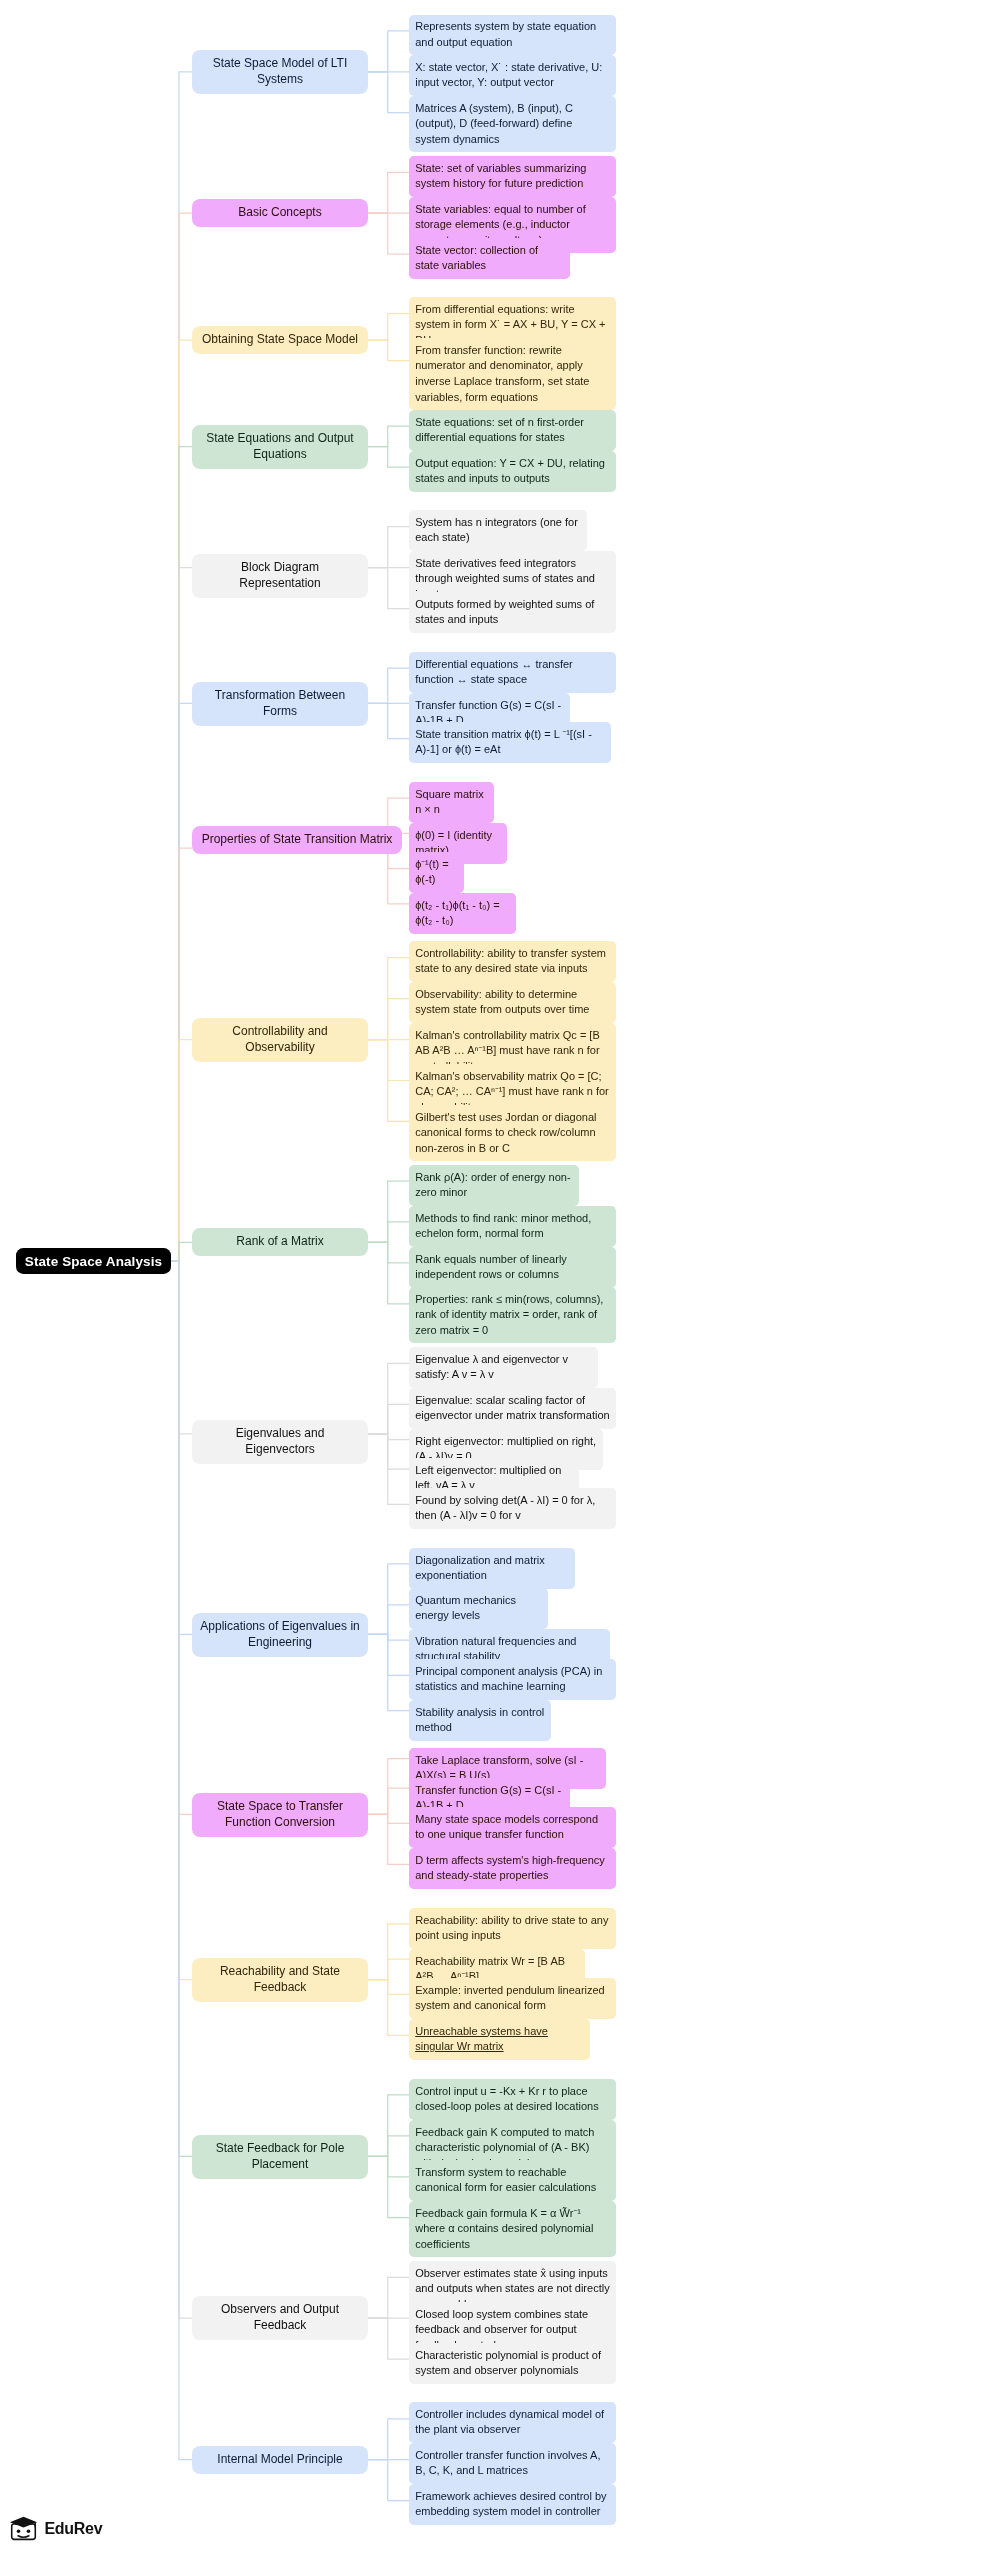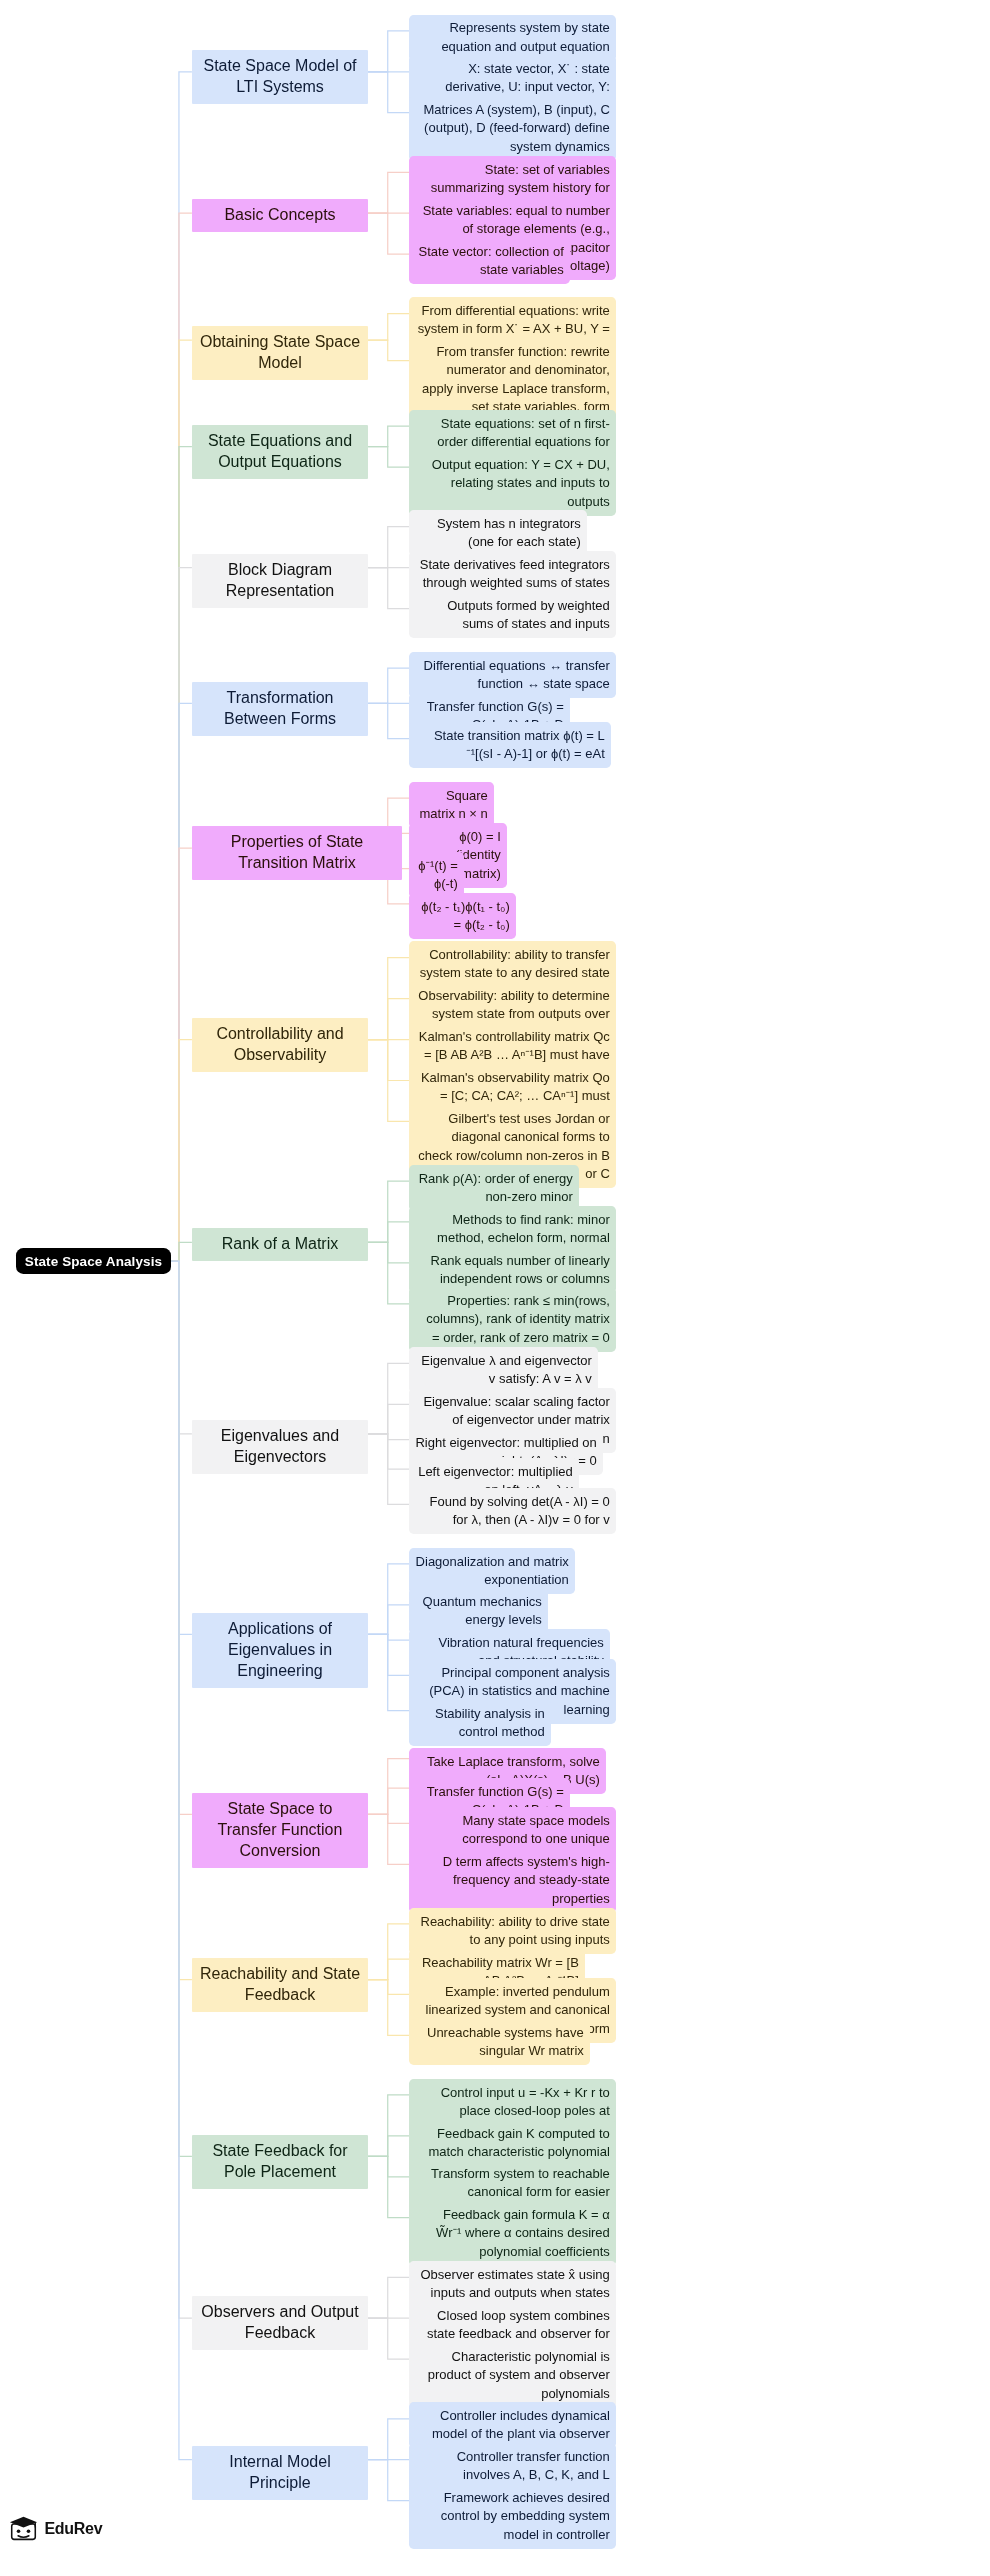--- a/index.html
+++ b/index.html
@@ -29,36 +29,36 @@
     font-weight: bold;
     padding: 5.7px 9.3px;
     white-space: nowrap;
     letter-spacing: 0.1px;
     z-index: 5;
   }
 
   
   .branch-node {
     position: absolute;
-    border-radius: 1px;
-    font-size: 16px;
+    border-radius: 8px;
+    font-size: 12px;
     line-height: 1.3;
     padding: 6.2px 7.3px;
     text-align: center;
     z-index: 4;
   }
 
   
   .leaf-node {
     position: absolute;
     border-radius: 4.7px;
-    font-size: 13px;
+    font-size: 11px;
     line-height: 1.42;
     padding: 4.7px 6.2px;
-    text-align: right;
+    text-align: left;
     z-index: 4;
   }
 
   
   .c-blue   { background:#d6e4fb; color:#0d1b36; }
   .c-pink   { background:#f0abfc; color:#2a0f0b; }
   .c-yellow { background:#fdeec2; color:#30260a; }
   .c-green  { background:#cfe5d4; color:#0d2415; }
   .c-grey   { background:#f2f2f3; color:#111111; }
 
@@ -229,21 +229,21 @@
     <div class="leaf-node c-blue" style="left: 409px; top: 1700px; width: 142px;"><span>Stability analysis in control method</span></div>
     <div class="branch-node c-pink" style="left: 192px; top: 1793px; width: 176px;"><span>State Space to Transfer Function Conversion</span></div>
     <div class="leaf-node c-pink" style="left: 409px; top: 1748px; width: 197px;"><span>Take Laplace transform, solve (sI - A)X(s) = B U(s)</span></div>
     <div class="leaf-node c-pink" style="left: 409px; top: 1778px; width: 161px;"><span>Transfer function G(s) = C(sI - A)-1B + D</span></div>
     <div class="leaf-node c-pink" style="left: 409px; top: 1807px; width: 207px;"><span>Many state space models correspond to one unique transfer function</span></div>
     <div class="leaf-node c-pink" style="left: 409px; top: 1848px; width: 207px;"><span>D term affects system's high-frequency and steady-state properties</span></div>
     <div class="branch-node c-yellow" style="left: 192px; top: 1958px; width: 176px;"><span>Reachability and State Feedback</span></div>
     <div class="leaf-node c-yellow" style="left: 409px; top: 1908px; width: 207px;"><span>Reachability: ability to drive state to any point using inputs</span></div>
     <div class="leaf-node c-yellow" style="left: 409px; top: 1949px; width: 176px;"><span>Reachability matrix Wr = [B AB A²B … Aⁿ⁻¹B]</span></div>
     <div class="leaf-node c-yellow" style="left: 409px; top: 1978px; width: 207px;"><span>Example: inverted pendulum linearized system and canonical form</span></div>
-    <div class="leaf-node c-yellow" style="left: 409px; top: 2019px; width: 181px;"><span>Unreachable systems have singular Wr matrix</span></div>
+    <div class="leaf-node c-yellow" style="left: 409px; top: 2019px; width: 181px; text-decoration: underline;"><span>Unreachable systems have singular Wr matrix</span></div>
     <div class="branch-node c-green" style="left: 192px; top: 2135px; width: 176px;"><span>State Feedback for Pole Placement</span></div>
     <div class="leaf-node c-green" style="left: 409px; top: 2079px; width: 207px;"><span>Control input u = -Kx + Kr r to place closed-loop poles at desired locations</span></div>
     <div class="leaf-node c-green" style="left: 409px; top: 2120px; width: 207px;"><span>Feedback gain K computed to match characteristic polynomial of (A - BK) with desired polynomial</span></div>
     <div class="leaf-node c-green" style="left: 409px; top: 2160px; width: 207px;"><span>Transform system to reachable canonical form for easier calculations</span></div>
     <div class="leaf-node c-green" style="left: 409px; top: 2201px; width: 207px;"><span>Feedback gain formula K = α W̃r⁻¹ where α contains desired polynomial coefficients</span></div>
     <div class="branch-node c-grey" style="left: 192px; top: 2296px; width: 176px;"><span>Observers and Output Feedback</span></div>
     <div class="leaf-node c-grey" style="left: 409px; top: 2261px; width: 207px;"><span>Observer estimates state x̂ using inputs and outputs when states are not directly measurable</span></div>
     <div class="leaf-node c-grey" style="left: 409px; top: 2302px; width: 207px;"><span>Closed loop system combines state feedback and observer for output feedback control</span></div>
     <div class="leaf-node c-grey" style="left: 409px; top: 2343px; width: 207px;"><span>Characteristic polynomial is product of system and observer polynomials</span></div>
     <div class="branch-node c-blue" style="left: 192px; top: 2446px; width: 176px;"><span>Internal Model Principle</span></div>

